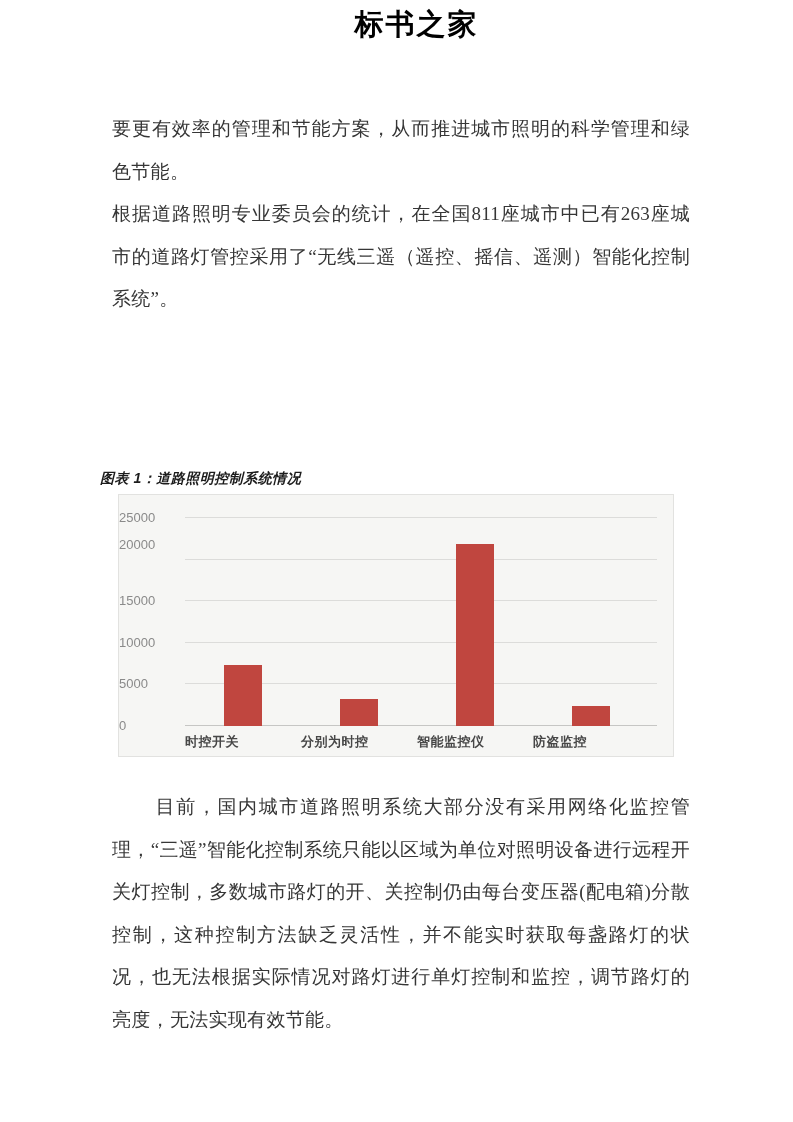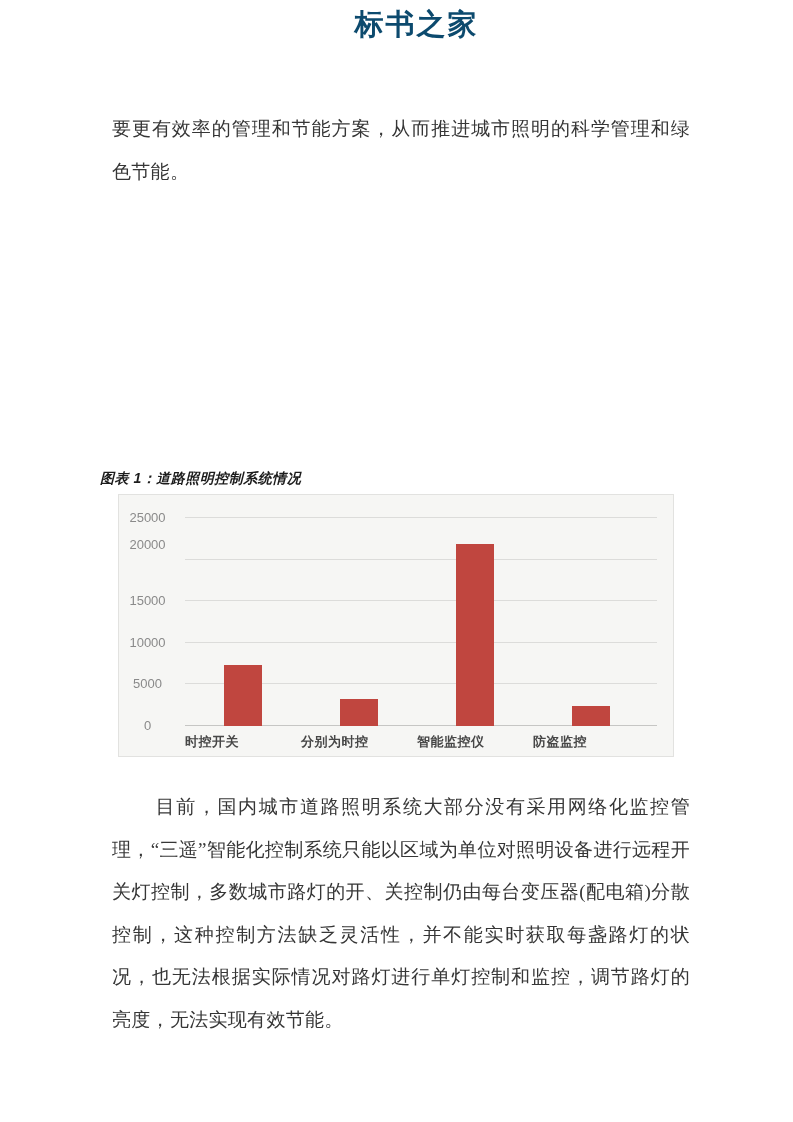--- a/index.html
+++ b/index.html
@@ -16,21 +16,21 @@
   
   .hdr {
     position: absolute;
     top: 8px; left: 0; right: 0;
     text-align: center;
   }
   .logo {
     font-family: "DejaVu Sans", "Liberation Sans", sans-serif;
     font-size: 29px;
     font-weight: 700;
-    color: #0c4a6e;
+    color: #000000;
     letter-spacing: 2px;
     line-height: 32px;
     padding-left: 40px;
   }
   .site-url {
     font-family: "DejaVu Sans", "Liberation Sans", sans-serif;
     font-size: 13px;
     font-weight: 700;
     color: #8c8c8c;
     letter-spacing: 2.5px;
@@ -97,21 +97,21 @@
     position: absolute;
     left: 0; top: 23px;
     width: 57px; height: 208px;
   }
   .ytick {
     position: absolute;
     right: 0;
     width: 57px;
     height: 15px;
     line-height: 15px;
-    text-align: center;
+    text-align: left;
     font-size: 13px;
     color: #8a8a8a;
   }
   .bars {
     position: absolute;
     left: 66px; top: 23px;
     width: 464px; height: 208px;
     display: flex;
   }
   .bar-slot {
@@ -140,20 +140,21 @@
 <body>
 
 <div class="page">
 
   <header class="hdr">
     <div class="logo">标书之家</div>
   </header>
 
   <p class="par p1">要更有效率的管理和节能方案，从而推进城市照明的科学管理和绿色节能。</p>
 
+  <p class="par p2">根据道路照明专业委员会的统计，在全国811座城市中已有263座城市的道路灯管控采用了“无线三遥（遥控、摇信、遥测）智能化控制系统”。</p>
 
 
   <div class="caption">图表 1：道路照明控制系统情况</div>
 
   <div class="chart-panel">
     <div class="grid-layer" id="grid-layer">
         <div class="gridline zero" style="bottom: 0px;"></div>
         <div class="gridline" style="bottom: 41.6px;"></div>
         <div class="gridline" style="bottom: 83.2px;"></div>
         <div class="gridline" style="bottom: 124.8px;"></div>

